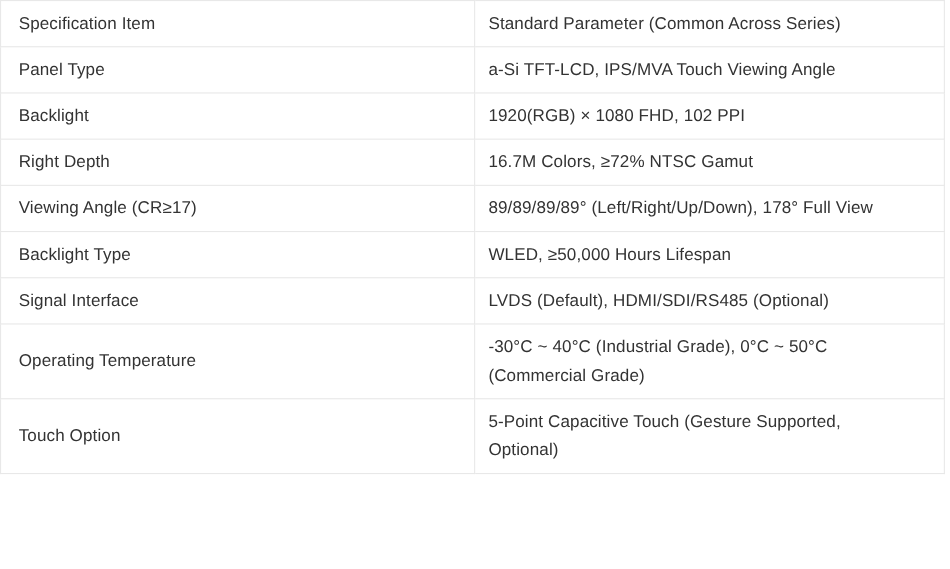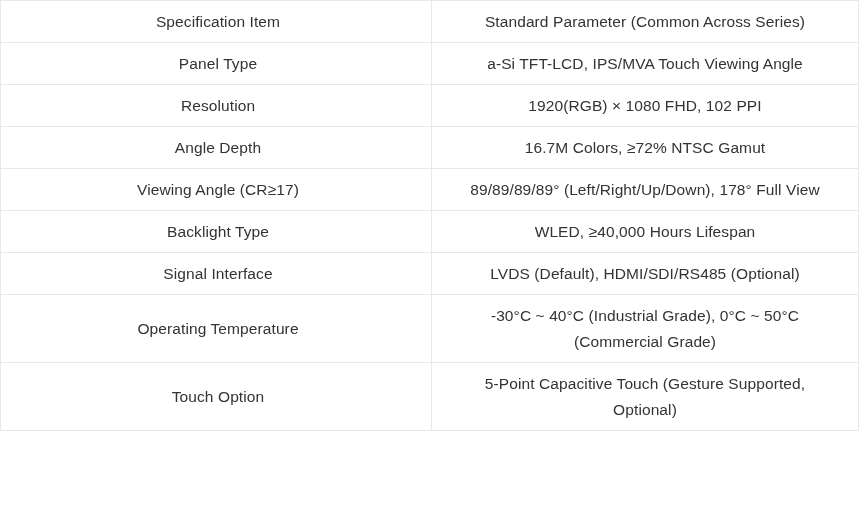--- a/index.html
+++ b/index.html
@@ -19,21 +19,21 @@
     table-layout: fixed;
     width: 858px;
     margin: 0;
   }
   table.spec-table col.col-item { width: 431px; }
   table.spec-table col.col-value { width: 427px; }
   table.spec-table th,
   table.spec-table td {
     border: 1px solid #e8e8e8;
     font-weight: 400;
-    text-align: center;
+    text-align: left;
     color: #333333;
     font-size: 15.5px;
     line-height: 26px;
     padding: 7.5px 12px;
     vertical-align: middle;
     white-space: pre-line;
     letter-spacing: 0.1px;
   }
   table.spec-table th:first-child,
   table.spec-table td:first-child {
@@ -54,34 +54,34 @@
         <th>Specification Item</th>
         <th>Standard Parameter (Common Across Series)</th>
       </tr>
     </thead>
     <tbody>
       <tr>
         <td>Panel Type</td>
         <td>a-Si TFT-LCD, IPS/MVA Touch Viewing Angle</td>
       </tr>
       <tr>
-        <td>Resolution</td>
+        <td>Backlight</td>
         <td>1920(RGB) × 1080 FHD, 102 PPI</td>
       </tr>
       <tr>
-        <td>Angle Depth</td>
+        <td>Right Depth</td>
         <td>16.7M Colors, ≥72% NTSC Gamut</td>
       </tr>
       <tr>
         <td>Viewing Angle (CR≥17)</td>
         <td>89/89/89/89° (Left/Right/Up/Down), 178° Full View</td>
       </tr>
       <tr>
         <td>Backlight Type</td>
-        <td>WLED, ≥40,000 Hours Lifespan</td>
+        <td>WLED, ≥50,000 Hours Lifespan</td>
       </tr>
       <tr>
         <td>Signal Interface</td>
         <td>LVDS (Default), HDMI/SDI/RS485 (Optional)</td>
       </tr>
       <tr>
         <td>Operating Temperature</td>
         <td>-30°C ~ 40°C (Industrial Grade), 0°C ~ 50°C
 (Commercial Grade)</td>
       </tr>

